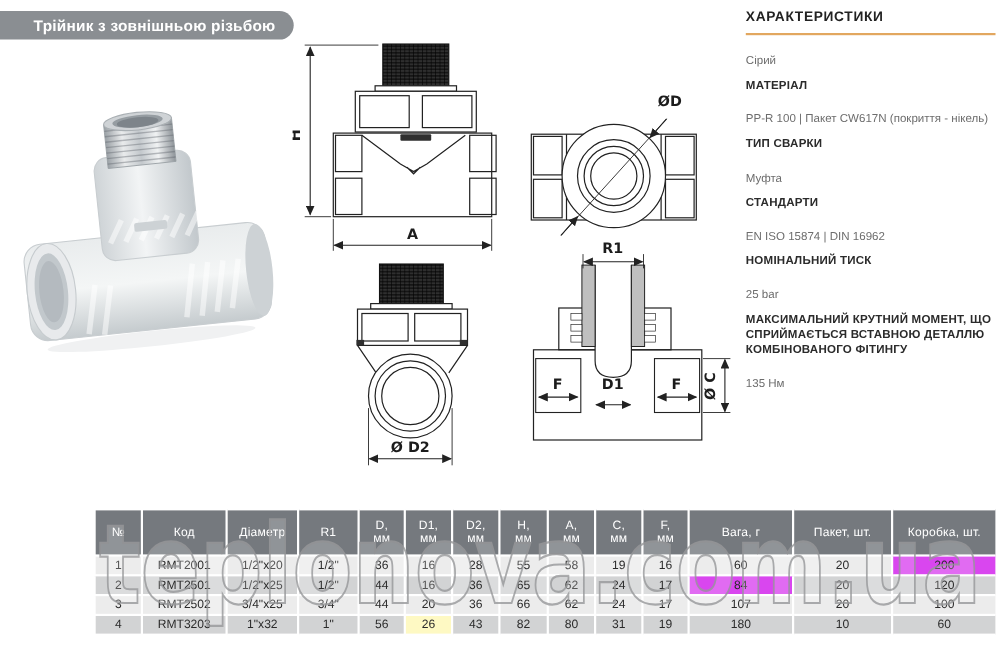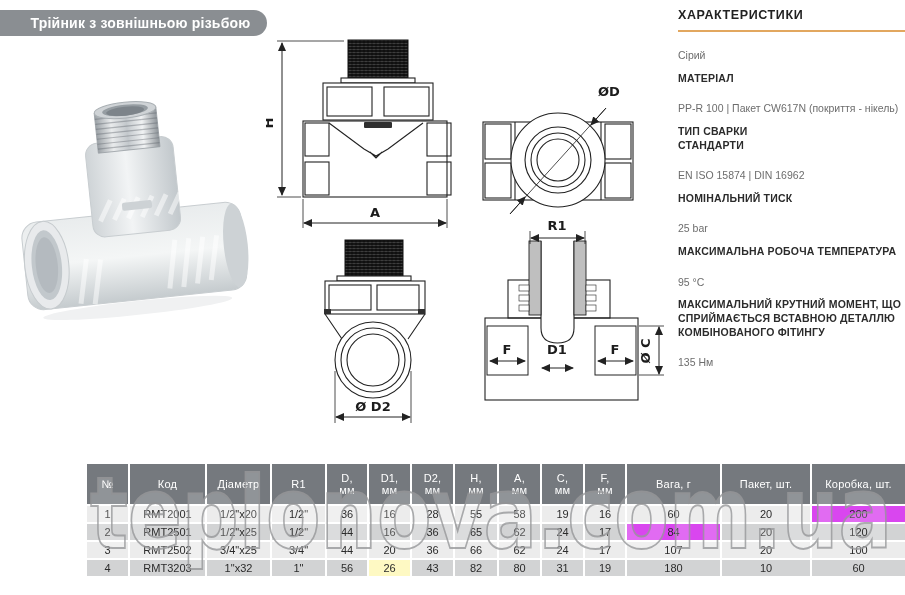--- a/index.html
+++ b/index.html
@@ -211,36 +211,33 @@
     <div class="spec-value">Сірий</div>
   </div>
 
   <div>
     <div class="spec-label">МАТЕРІАЛ</div>
     <div class="spec-value">PP-R 100 | Пакет CW617N (покриття - нікель)</div>
   </div>
 
   <div>
     <div class="spec-label">ТИП СВАРКИ</div>
+    <div class="spec-value">Муфта</div>
   </div>
 
   <div>
     <div class="spec-label">СТАНДАРТИ</div>
     <div class="spec-value">EN ISO 15874 | DIN 16962</div>
   </div>
 
   <div>
     <div class="spec-label">НОМІНАЛЬНИЙ ТИСК</div>
     <div class="spec-value">25 bar</div>
   </div>
 
-  <div>
-    <div class="spec-label">МАКСИМАЛЬНА РОБОЧА ТЕМПЕРАТУРА</div>
-    <div class="spec-value">95 °C</div>
-  </div>
 
   <div>
     <div class="spec-label">МАКСИМАЛЬНИЙ КРУТНИЙ МОМЕНТ, ЩО СПРИЙМАЄТЬСЯ ВСТАВНОЮ ДЕТАЛЛЮ КОМБІНОВАНОГО ФІТИНГУ</div>
     <div class="spec-value">135 Нм</div>
   </div>
 </div>
 </div>
 
 <table class="spec-table">
   <colgroup>

